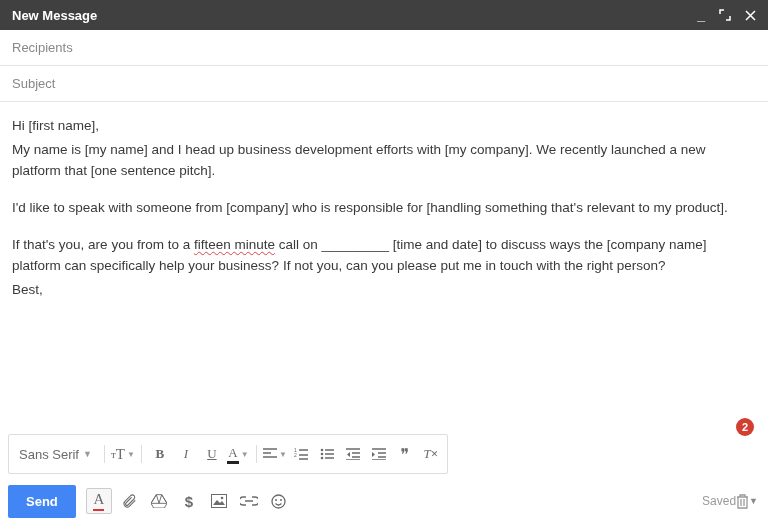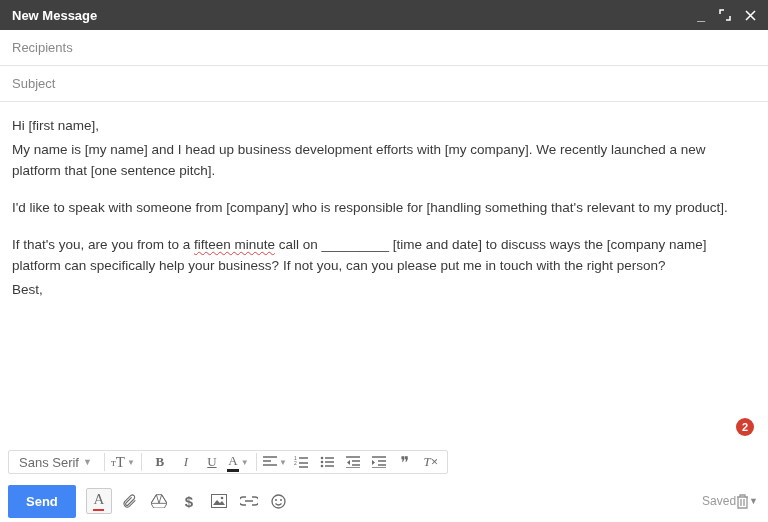--- a/index.html
+++ b/index.html
@@ -8,21 +8,21 @@
   .titlebar .title { flex: 1; font-size: 13px; font-weight: bold; }
   .titlebar .win-icons { display: flex; gap: 14px; align-items: center; }
   .win-icons span { cursor: pointer; font-size: 14px; line-height: 1; }
   .field { border-bottom: 1px solid #e5e5e5; padding: 10px 12px; }
   .field input { border: none; outline: none; width: 100%; font-size: 13px; color: #000000; background: transparent; }
   .field input::placeholder { color: #888; }
   .body-area { flex: 1; padding: 14px 12px 10px 12px; font-size: 13.5px; line-height: 1.55; color: #3a3a3a; overflow: auto; }
   .body-area p { margin-bottom: 3px; }
   .para-gap { margin-top: 16px; }
   .spellerr { text-decoration: underline wavy #d44; text-decoration-thickness: 1px; text-underline-offset: 2px; }
-  .fmt-toolbar { display: flex; align-items: center; gap: 2px; border: 1px solid #ddd; border-radius: 2px; margin: 0 0 0 8px; padding: 3px 4px; background: #fff; width: fit-content; height: 24px; }
+  .fmt-toolbar { display: flex; align-items: center; gap: 2px; border: 1px solid #ddd; border-radius: 2px; margin: 0 0 0 8px; padding: 3px 4px; background: #fff; width: fit-content; height: 40px; }
   .fmt-toolbar .btn, .bottom-toolbar .btn { display: inline-flex; align-items: center; justify-content: center; min-width: 24px; height: 22px; color: #6b6b6b; cursor: pointer; font-size: 13px; border-radius: 2px; }
   .fmt-toolbar .sep { width: 1px; height: 18px; background: #ddd; margin: 0 4px; }
   .font-btn { font-size: 12px; color: #555; padding: 0 6px; display: flex; align-items: center; gap: 4px; }
   .font-btn .caret { font-size: 9px; color: #999; }
   .serif { font-family: Georgia, 'Times New Roman', serif; }
   .underline-red { border-bottom: 2px solid #d33; padding-bottom: 1px; }
   .badge { position: absolute; right: 14px; bottom: 44px; width: 18px; height: 18px; border-radius: 50%; background: #d23f31; color: #fff; font-size: 11px; display: flex; align-items: center; justify-content: center; font-weight: bold; }
   .bottom-bar { height: 42px; display: flex; align-items: center; padding: 0 10px 0 0; position: relative; }
   .send-btn { background: #4285f4; color: #ffffff; border: none; font-size: 13px; font-weight: bold; padding: 9px 18px; border-radius: 2px; cursor: pointer; margin-left: 8px; }
   .bottom-toolbar { display: flex; align-items: center; gap: 4px; margin-left: 10px; }

